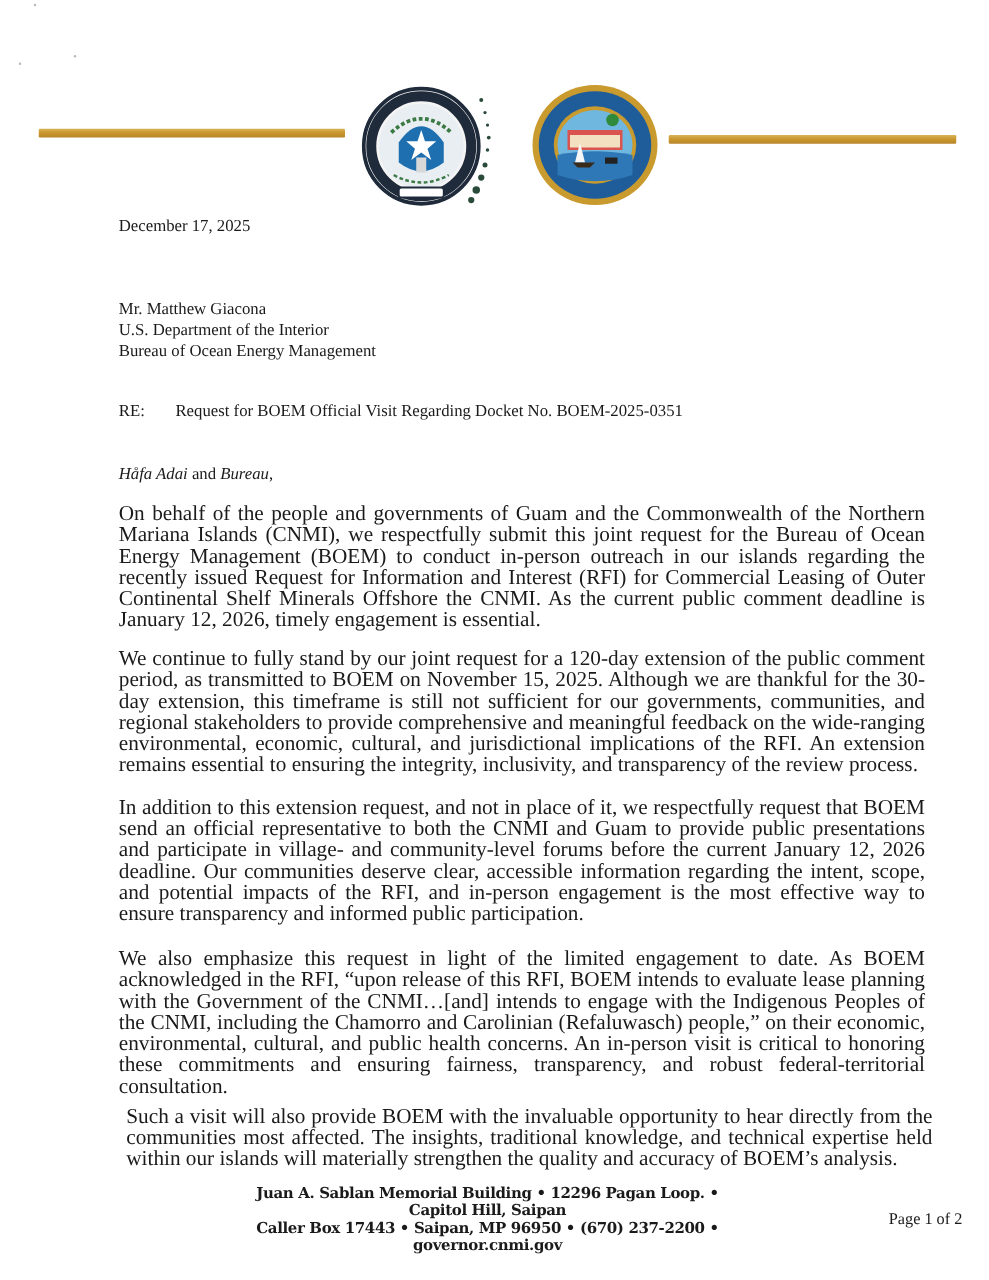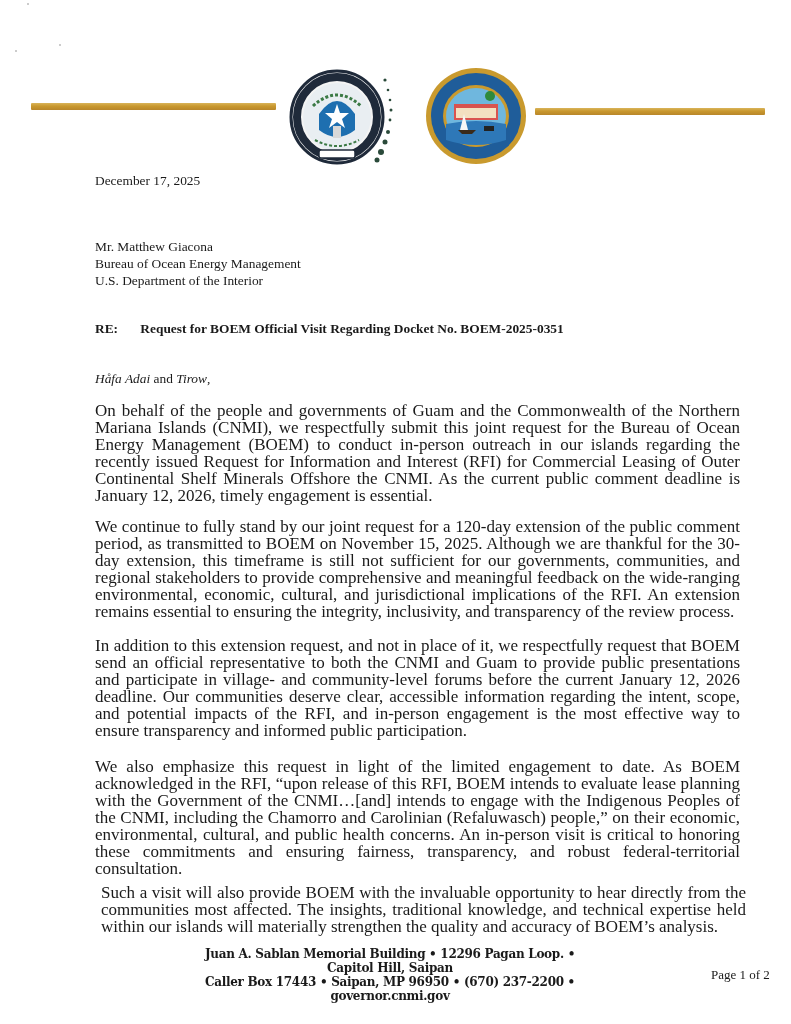--- a/index.html
+++ b/index.html
@@ -19,21 +19,21 @@
   .seal { position: absolute; }
   .seal-cnmi { left: 289px; top: 68px; width: 108px; height: 98px; }
   .seal-guam { left: 424px; top: 66px; width: 104px; height: 100px; }
 
   .speck { position: absolute; width: 2px; height: 2px; background: #bbb; border-radius: 50%; }
 
   .text-block { position: absolute; left: 95px; font-size: 13.4px; line-height: 17px; }
   .date { top: 172px; }
   .addressee { top: 238px; }
   .addressee div { height: 17px; }
-  .re-line { position: absolute; top: 321px; left: 95px; font-size: 13.4px; font-weight: bold; }
+  .re-line { position: absolute; top: 321px; left: 95px; font-size: 13.4px; font-weight: normal; }
   .re-label { display: inline-block; width: 42px; }
   .salutation { top: 370px; }
   .salutation em { font-style: italic; }
 
   .para {
     position: absolute; left: 95px; width: 645px;
     font-size: 17px; line-height: 17px;
     text-align: justify;
   }
   .p1 { top: 402px; }
@@ -91,30 +91,30 @@
   <path d="M40 48 L44 64 L36 64 Z" fill="#f6f6f6"></path>
   <path d="M34 64 L52 64 L48 68 L38 68 Z" fill="#3a2a1a"></path>
   <rect x="60" y="60" width="10" height="5" fill="#222"></rect>
   <circle cx="66" cy="30" r="5" fill="#2f8a3b"></circle>
 </svg>
 
 <div class="text-block date">December 17, 2025</div>
 
 <div class="text-block addressee">
   <div>Mr. Matthew Giacona</div>
+  <div>U.S. Department of the Interior</div>
   <div>Bureau of Ocean Energy Management</div>
-  <div>U.S. Department of the Interior</div>
 </div>
 
 <div class="re-line">
   <span class="re-label">RE:</span>
   <span>Request for BOEM Official Visit Regarding Docket No. BOEM-2025-0351</span>
 </div>
 
-<div class="text-block salutation"><em>Håfa Adai</em><span> and </span><em>Tirow</em><span>,</span></div>
+<div class="text-block salutation"><em>Håfa Adai</em><span> and </span><em>Bureau</em><span>,</span></div>
 
 <p class="para p1" style="margin:0;">On behalf of the people and governments of Guam and the Commonwealth of the Northern Mariana Islands (CNMI), we respectfully submit this joint request for the Bureau of Ocean Energy Management (BOEM) to conduct in-person outreach in our islands regarding the recently issued Request for Information and Interest (RFI) for Commercial Leasing of Outer Continental Shelf Minerals Offshore the CNMI. As the current public comment deadline is January 12, 2026, timely engagement is essential.</p>
 <p class="para p2" style="margin:0;">We continue to fully stand by our joint request for a 120-day extension of the public comment period, as transmitted to BOEM on November 15, 2025. Although we are thankful for the 30-day extension, this timeframe is still not sufficient for our governments, communities, and regional stakeholders to provide comprehensive and meaningful feedback on the wide-ranging environmental, economic, cultural, and jurisdictional implications of the RFI. An extension remains essential to ensuring the integrity, inclusivity, and transparency of the review process.</p>
 <p class="para p3" style="margin:0;">In addition to this extension request, and not in place of it, we respectfully request that BOEM send an official representative to both the CNMI and Guam to provide public presentations and participate in village- and community-level forums before the current January 12, 2026 deadline. Our communities deserve clear, accessible information regarding the intent, scope, and potential impacts of the RFI, and in-person engagement is the most effective way to ensure transparency and informed public participation.</p>
 <p class="para p4" style="margin:0;">We also emphasize this request in light of the limited engagement to date. As BOEM acknowledged in the RFI, “upon release of this RFI, BOEM intends to evaluate lease planning with the Government of the CNMI…[and] intends to engage with the Indigenous Peoples of the CNMI, including the Chamorro and Carolinian (Refaluwasch) people,” on their economic, environmental, cultural, and public health concerns. An in-person visit is critical to honoring these commitments and ensuring fairness, transparency, and robust federal-territorial consultation.</p>
 <p class="para p5" style="margin:6px;">Such a visit will also provide BOEM with the invaluable opportunity to hear directly from the communities most affected. The insights, traditional knowledge, and technical expertise held within our islands will materially strengthen the quality and accuracy of BOEM’s analysis.</p>
 
 <div class="page-num">Page 1 of 2</div>
 
 <div class="footer">

